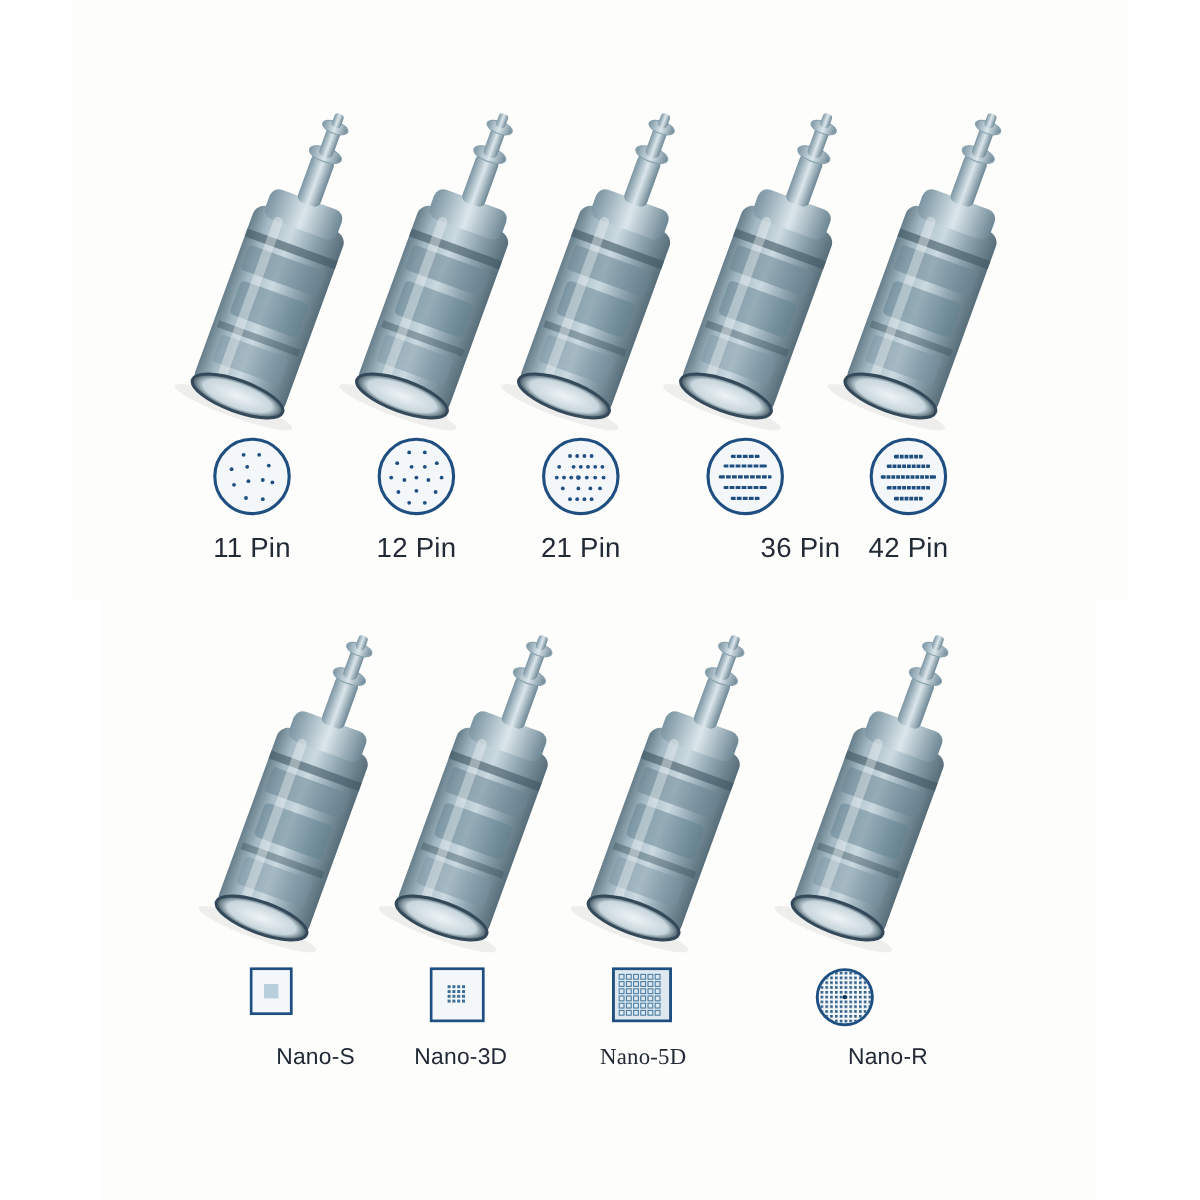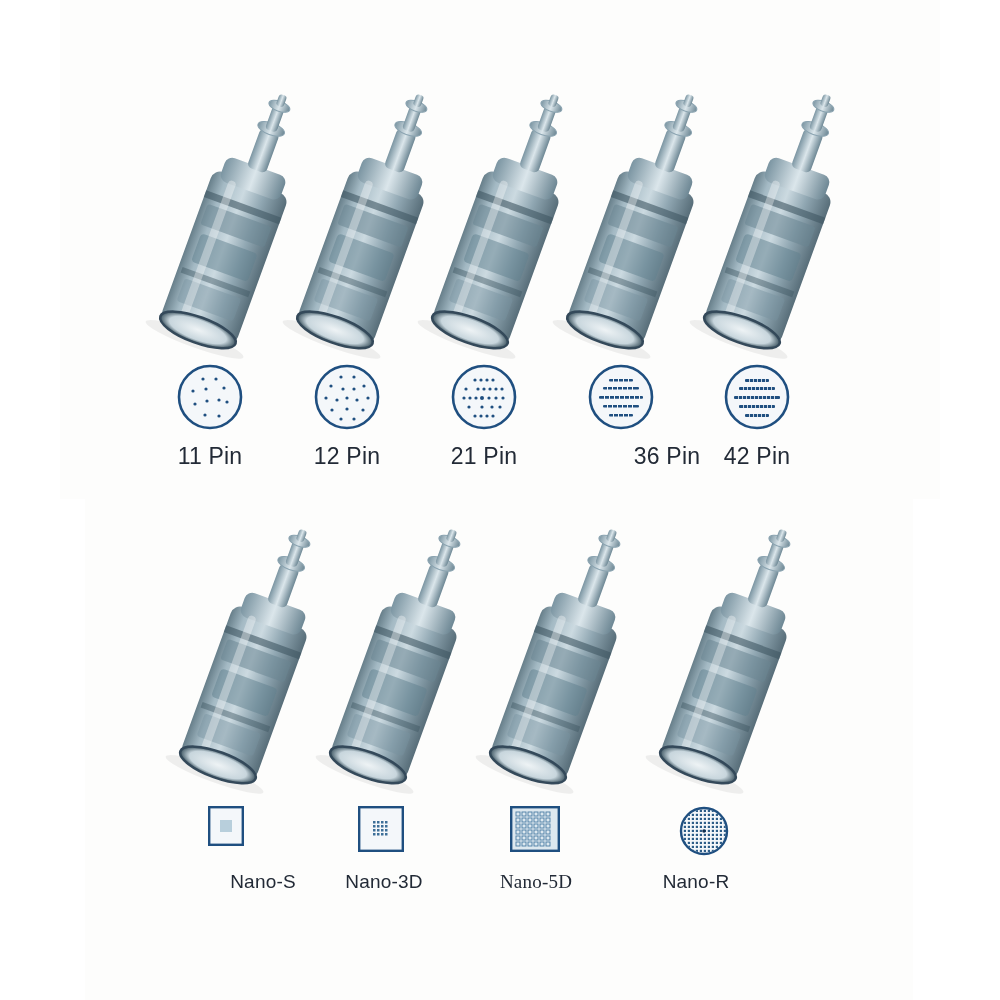--- a/index.html
+++ b/index.html
@@ -381,13 +381,13 @@
     <circle cx="25" cy="26" r="23" fill="#f4f7fa"></circle>
     <rect x="0" y="0" width="50" height="52" fill="url(#nanoRDots)" clip-path="url(#nanoRClip)"></rect>
     <circle cx="25" cy="26" r="1.8" fill="#0f2f50"></circle>
     <circle cx="25" cy="26" r="23" fill="none" stroke="#1f4f80" stroke-width="2.4"></circle>
   </svg>
 </div>
 
 <div class="label label-bottom" style="left:219px;margin-left:44px;">Nano-S</div>
 <div class="label label-bottom" style="left:384px;text-align:right;">Nano-3D</div>
 <div class="label label-bottom" style="left:536px;font-family:Liberation Serif, serif;">Nano-5D</div>
-<div class="label label-bottom" style="left:696px;">Nano-R</div>
+<div class="label label-bottom" style="left:740px;">Nano-R</div>
 
 </body></html>

